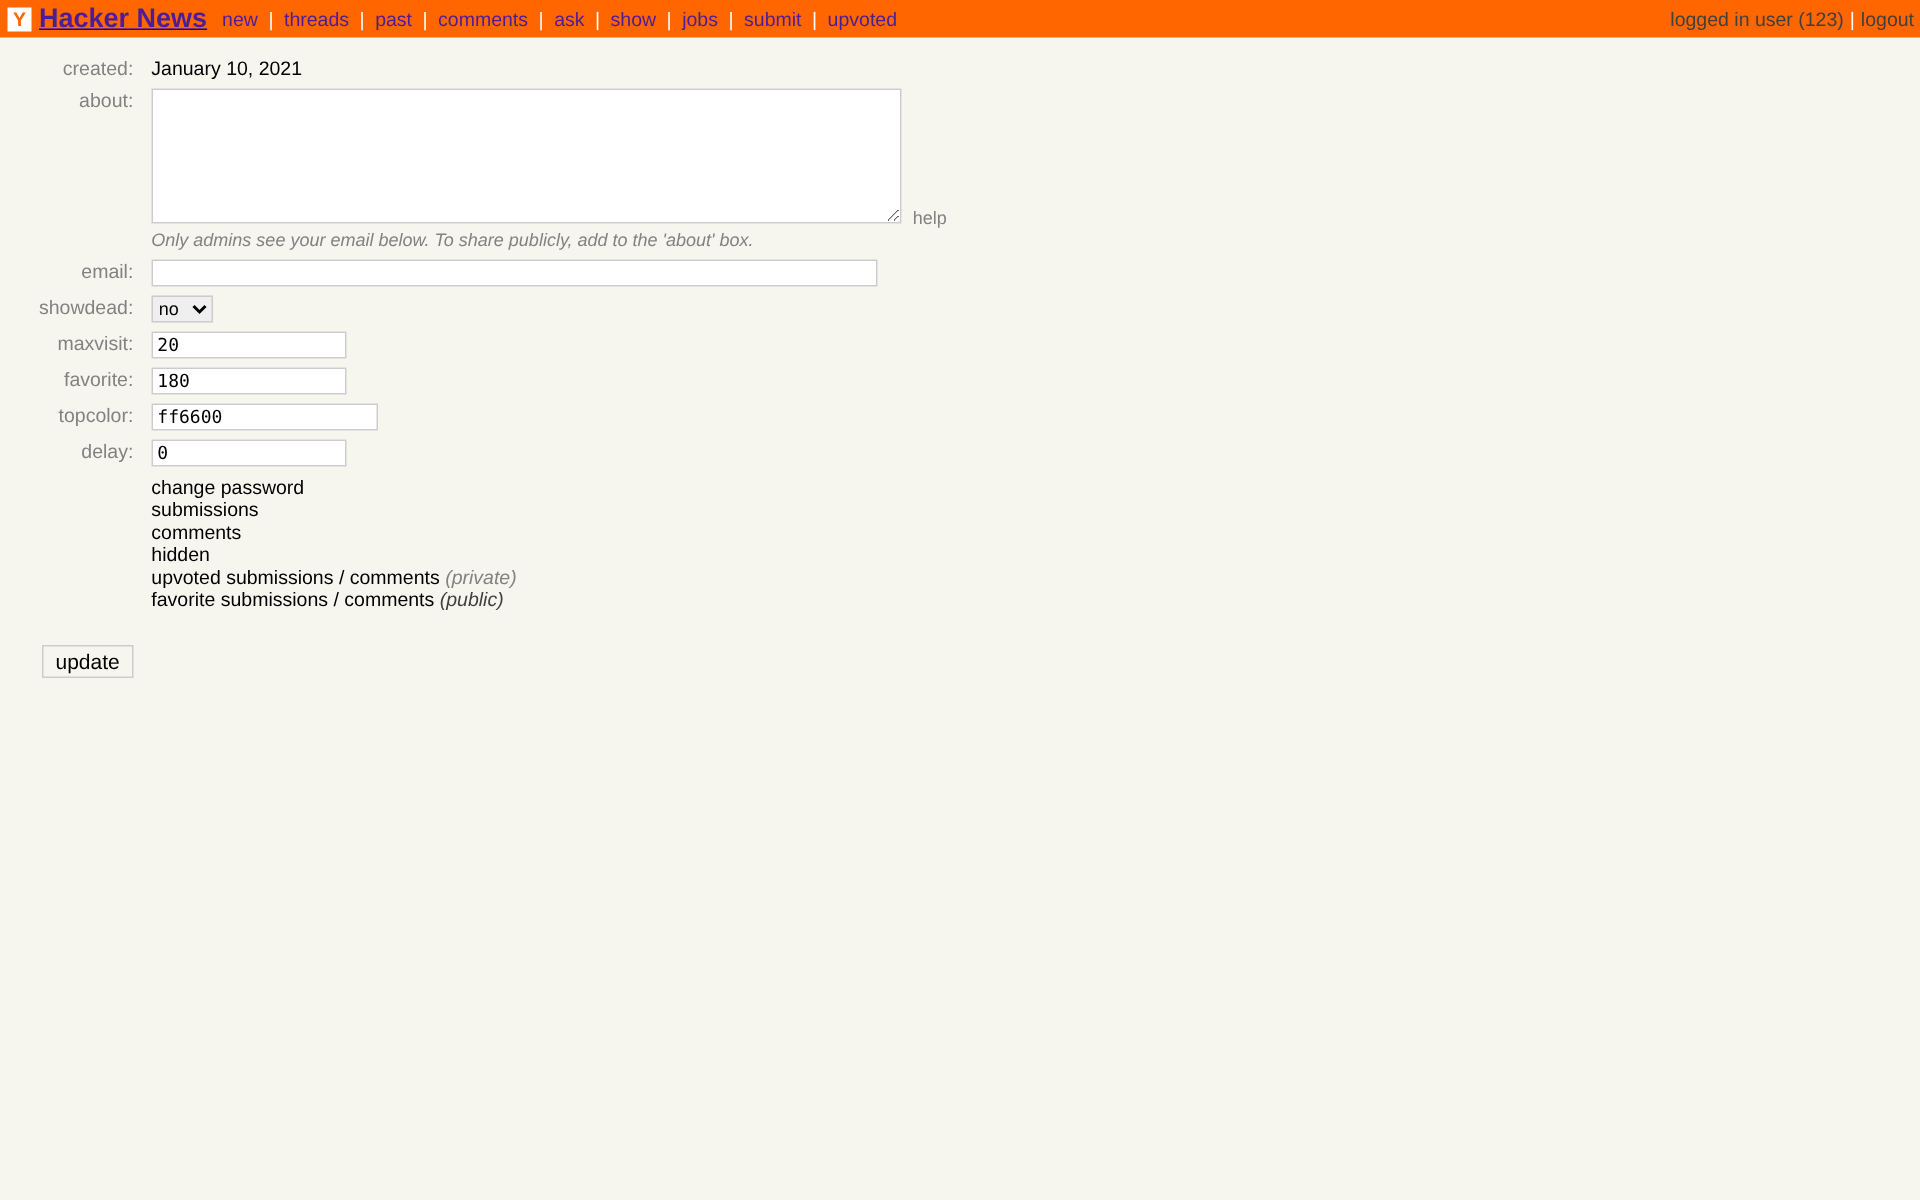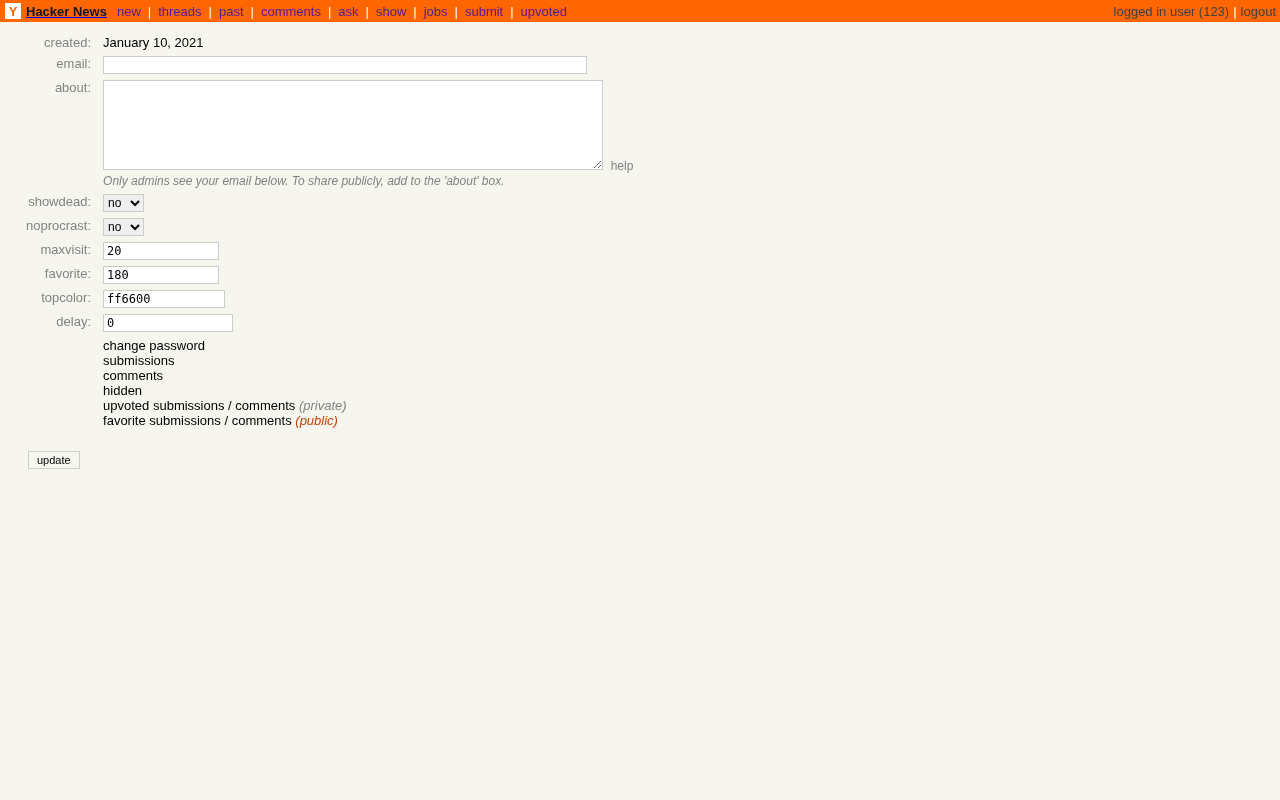--- a/index.html
+++ b/index.html
@@ -40,23 +40,23 @@
       justify-content: center;
       font-weight: bold;
       font-size: 13px;
       color: #ff6600;
       border: 1px solid #ff6600;
       flex-shrink: 0;
     }
 
     #site-name {
       font-weight: bold;
-      color: #0f172a;
+      color: #4c1d95;
       margin-right: 6px;
-      font-size: 13px;
+      font-size: 18px;
     }
 
     .nav-link {
       color: #4c1d95;
       text-decoration: none;
       font-size: 13px;
     }
 
     .nav-sep {
       color: #fff;
@@ -135,25 +135,25 @@
     input#email-input {
       width: 484px;
     }
 
     select.profile-select {
       font-size: 12px;
       border: 1px solid #ccc;
     }
 
     input.num-input {
-      width: 116px;
+      width: 130px;
     }
 
     input.color-input {
-      width: 122px;
+      width: 151px;
     }
 
     input.delay-input {
       width: 130px;
     }
 
     a.profile-link {
       color: #000;
       text-decoration: none;
     }
@@ -166,34 +166,34 @@
     .unmute-link {
       color: #828282;
       text-decoration: none;
       font-size: 13px;
     }
 
     button#update-button {
       background-color: #f6f6ef;
       border: 1px solid #ccc;
       padding: 2px 8px;
-      font-size: 11px;
+      font-size: 14px;
       cursor: pointer;
       margin-top: 10px;
       margin-left: 8px;
     }
 
     .private-label {
       color: #828282;
       font-style: italic;
       font-size: 13px;
     }
 
     .public-label {
-      color: #c2410c;
+      color: #404040;
       font-style: italic;
       font-size: 13px;
     }
   </style>
 </head>
 <body>
 
 <div id="header">
   <div id="header-left">
     <span id="hn-logo">Y</span>
@@ -232,55 +232,46 @@
     <tbody>
 
 
       <tr>
         <td class="label">created:</td>
         <td class="value">January 10, 2021</td>
       </tr>
 
 
       <tr>
-        <td class="label">email:</td>
-        <td class="value">
-          <input type="text" id="email-input" class="email-input" style="">
-        </td>
-      </tr>
-
-      <tr>
         <td class="label">about:</td>
         <td class="value">
           <textarea id="about-field" style=""></textarea>
           <a href="#" class="help-link">help</a>
           <br>
           <span class="info-text">Only admins see your email below. To share publicly, add to the 'about' box.</span>
         </td>
       </tr>
 
       <tr>
+        <td class="label">email:</td>
+        <td class="value">
+          <input type="text" id="email-input" class="email-input" style="">
+        </td>
+      </tr>
+
+      <tr>
         <td class="label">showdead:</td>
         <td class="value">
           <select class="profile-select">
             <option value="no">no</option>
             <option value="yes">yes</option>
           </select>
         </td>
       </tr>
 
-      <tr>
-        <td class="label">noprocrast:</td>
-        <td class="value">
-          <select class="profile-select">
-            <option value="no">no</option>
-            <option value="yes">yes</option>
-          </select>
-        </td>
-      </tr>
 
       <tr>
         <td class="label">maxvisit:</td>
         <td class="value">
           <input type="text" class="num-input" value="20" style="">
         </td>
       </tr>
 
       <tr>
         <td class="label">favorite:</td>

